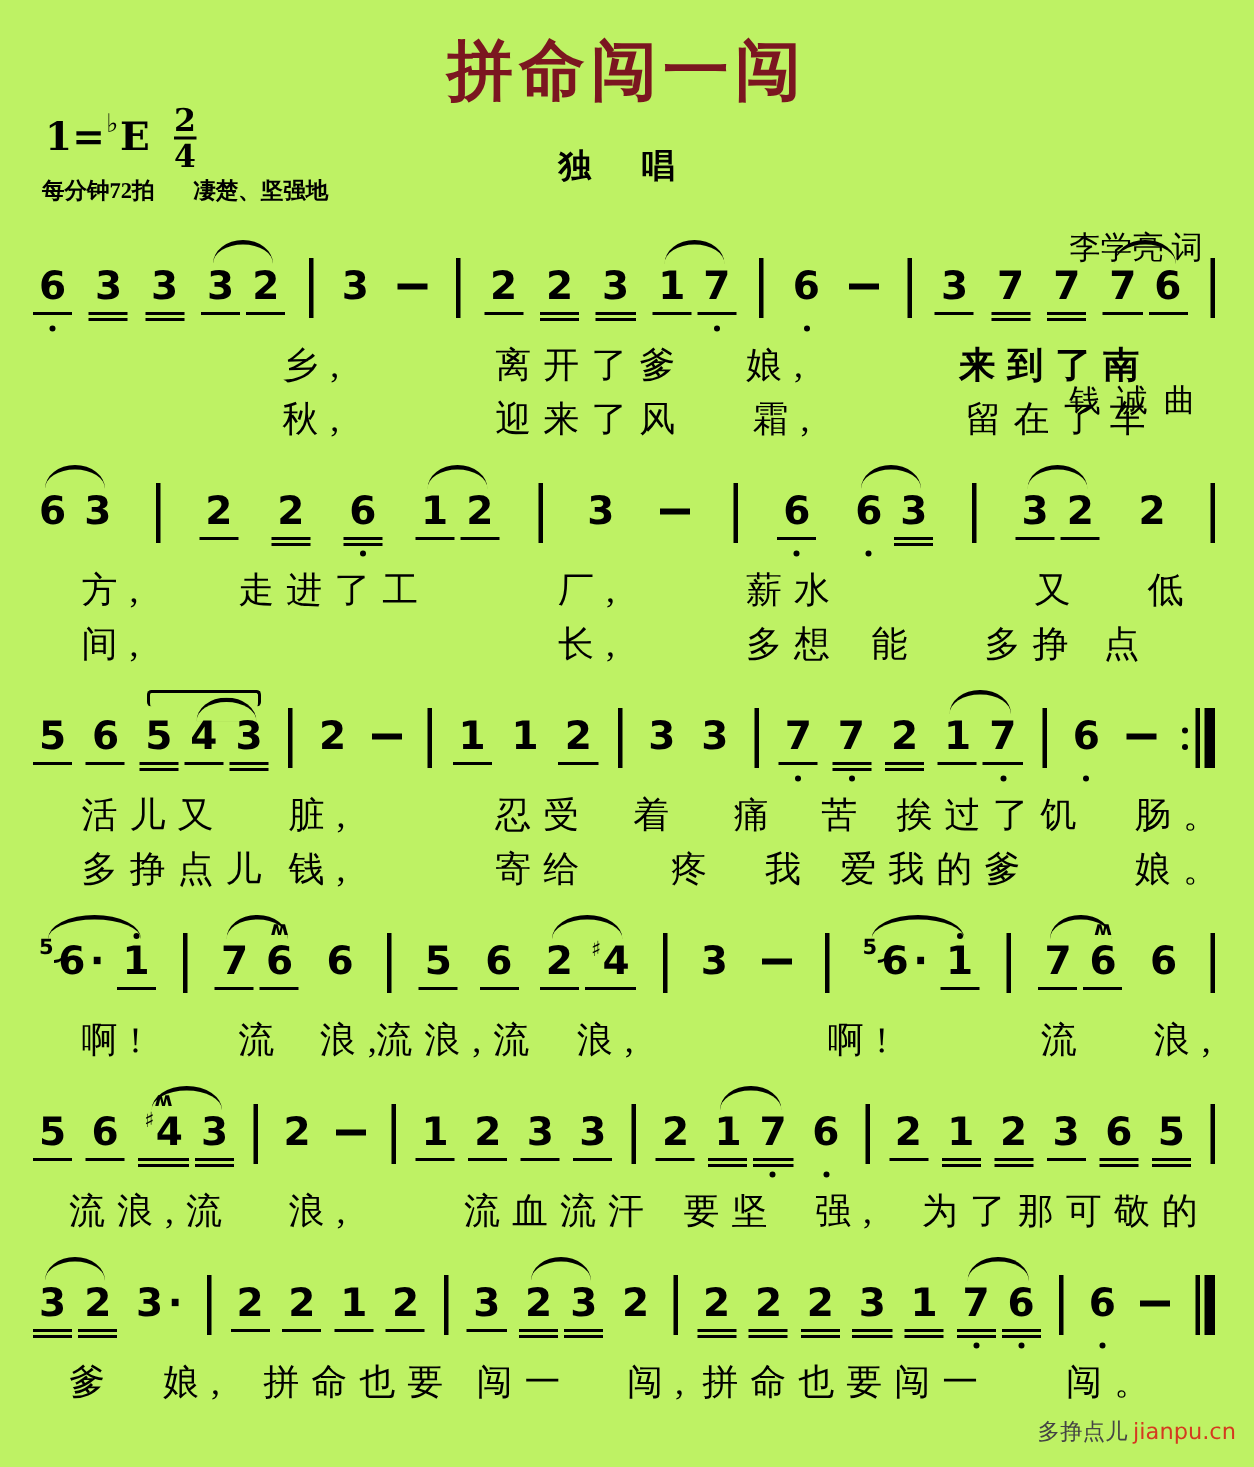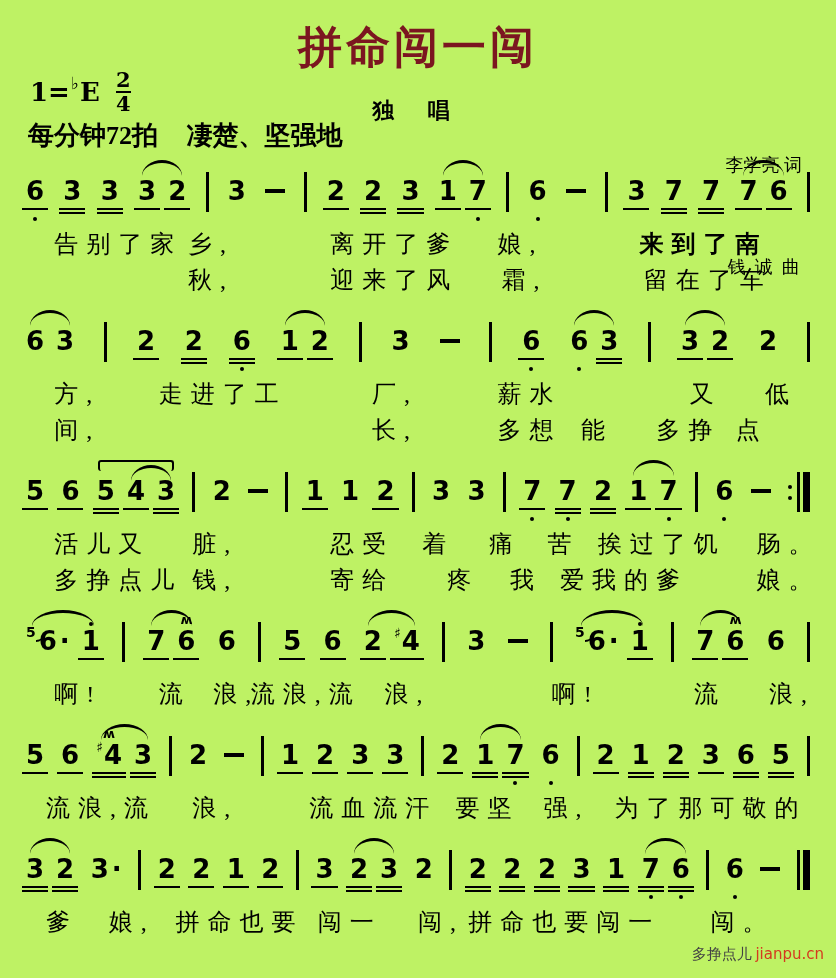--- a/index.html
+++ b/index.html
@@ -11,23 +11,23 @@
   .title{position:absolute;top:18px;left:0;width:100%;text-align:center;
     font-size:44px;font-weight:bold;letter-spacing:4px;}
   .form-label{position:absolute;top:96px;left:0;width:100%;text-align:center;
     font-size:22px;font-weight:bold;letter-spacing:14px;}
   .keysig{position:absolute;top:70px;left:30px;display:flex;align-items:center;
     font-family:"DejaVu Serif",serif;font-weight:bold;font-size:26px;}
   .keysig .flat{font-size:17px;position:relative;top:-9px;margin:0 1px;}
   .meter{display:inline-flex;flex-direction:column;align-items:center;margin-left:16px;
     font-size:21px;line-height:20px;}
   .meter .fracbar{width:15px;height:2px;background:#000;margin:1px 0;}
-  .tempo-row{position:absolute;top:118px;left:28px;font-size:26px;font-weight:bold;}
+  .tempo-row{position:absolute;top:118px;left:28px;font-size:15px;font-weight:bold;}
   .tempo-row .expr{margin-left:22px;}
-  .credits{position:absolute;top:80px;right:34px;text-align:center;font-size:18px;line-height:34px;white-space:pre;}
+  .credits{position:absolute;top:80px;right:34px;text-align:left;font-size:21px;line-height:34px;white-space:pre;}
   
   .score{position:absolute;top:148px;left:0;width:836px;}
   .music-line{display:flex;justify-content:space-between;align-items:flex-start;
     padding:0 26px;margin-top:12px;}
   .tok{display:flex;flex-direction:column;align-items:center;}
   .note .above{height:16px;display:flex;align-items:flex-end;justify-content:center;gap:2px;}
   .note .drow{height:30px;display:flex;align-items:center;
     font-family:"DejaVu Sans",sans-serif;font-weight:bold;font-size:26px;line-height:30px;}
   .note .unders{height:9px;width:100%;display:flex;flex-direction:column;align-items:center;}
   .note .uline{height:2px;background:#000;width:calc(100% + 8px);margin-top:2px;}
@@ -295,21 +295,20 @@
               <div class="uline"></div>
             </div>
             <div class="below"></div>
           </div>
         </span>
         <div class="tok barwrap">
           <div class="barline-thin"></div>
         </div>
       </div>
       <div class="lyrics-line">
-        <span class="lyr" style="left: 6.5%;">告别了家</span>
         <span class="lyr" style="left: 22.5%;">乡,</span>
         <span class="lyr" style="left: 39.5%;">离开了爹</span>
         <span class="lyr" style="left: 59.5%;">娘,</span>
         <span class="lyr" style="left: 76.5%; font-weight: bold;">来到了南</span>
       </div>
       <div class="lyrics-line">
         <span class="lyr" style="left: 22.5%;">秋,</span>
         <span class="lyr" style="left: 39.5%;">迎来了风</span>
         <span class="lyr" style="left: 60%;">霜,</span>
         <span class="lyr" style="left: 77%;">留在了车</span>

